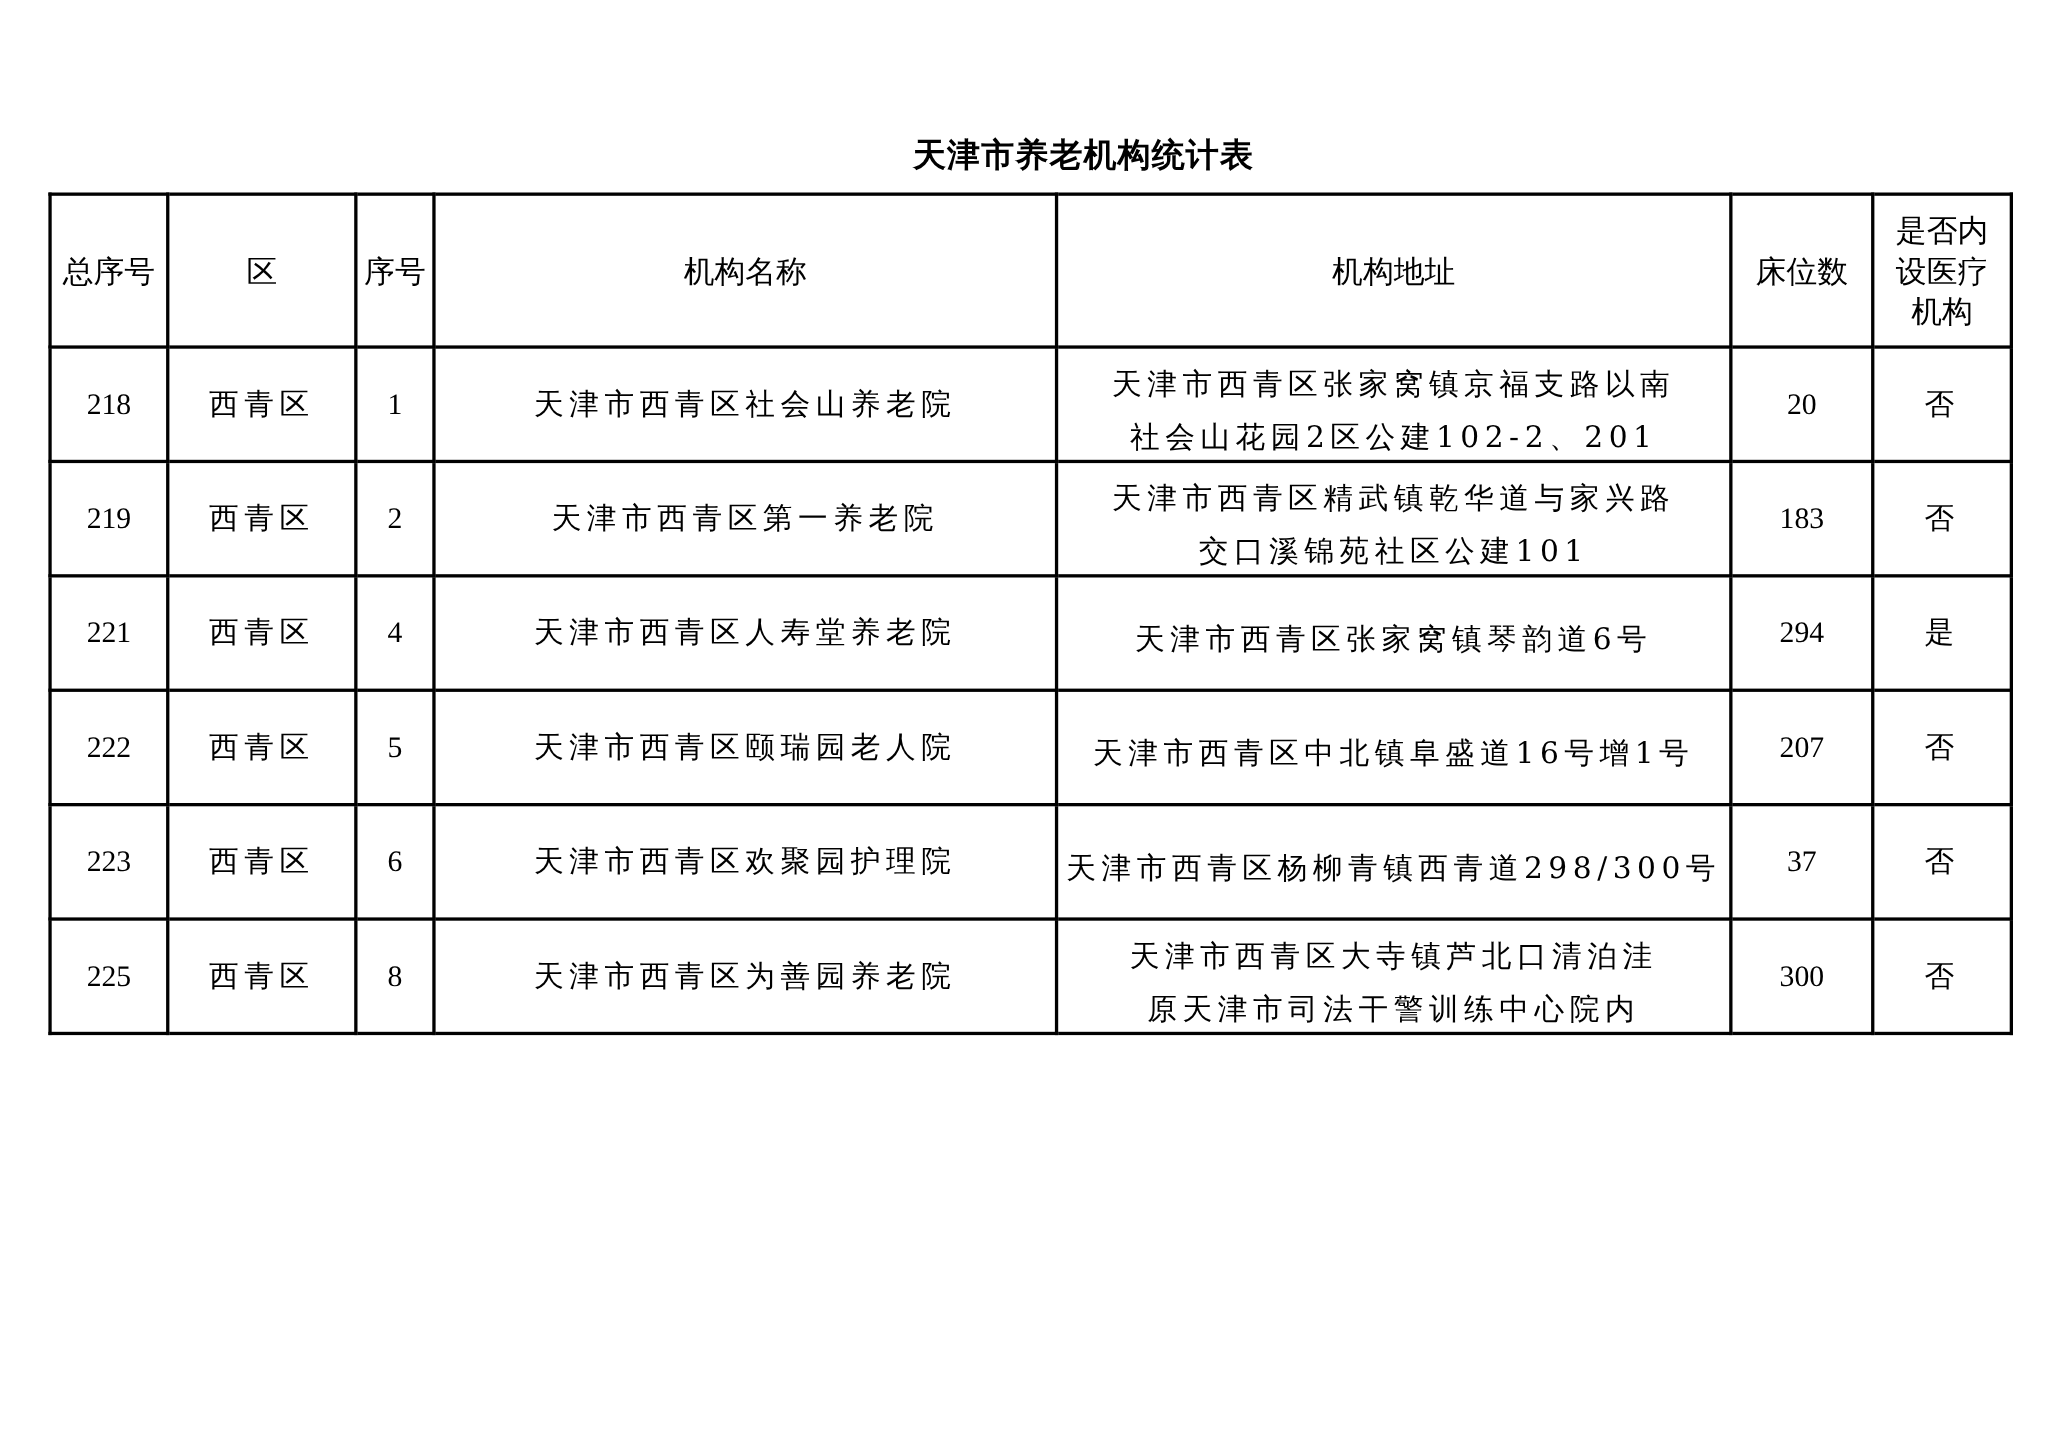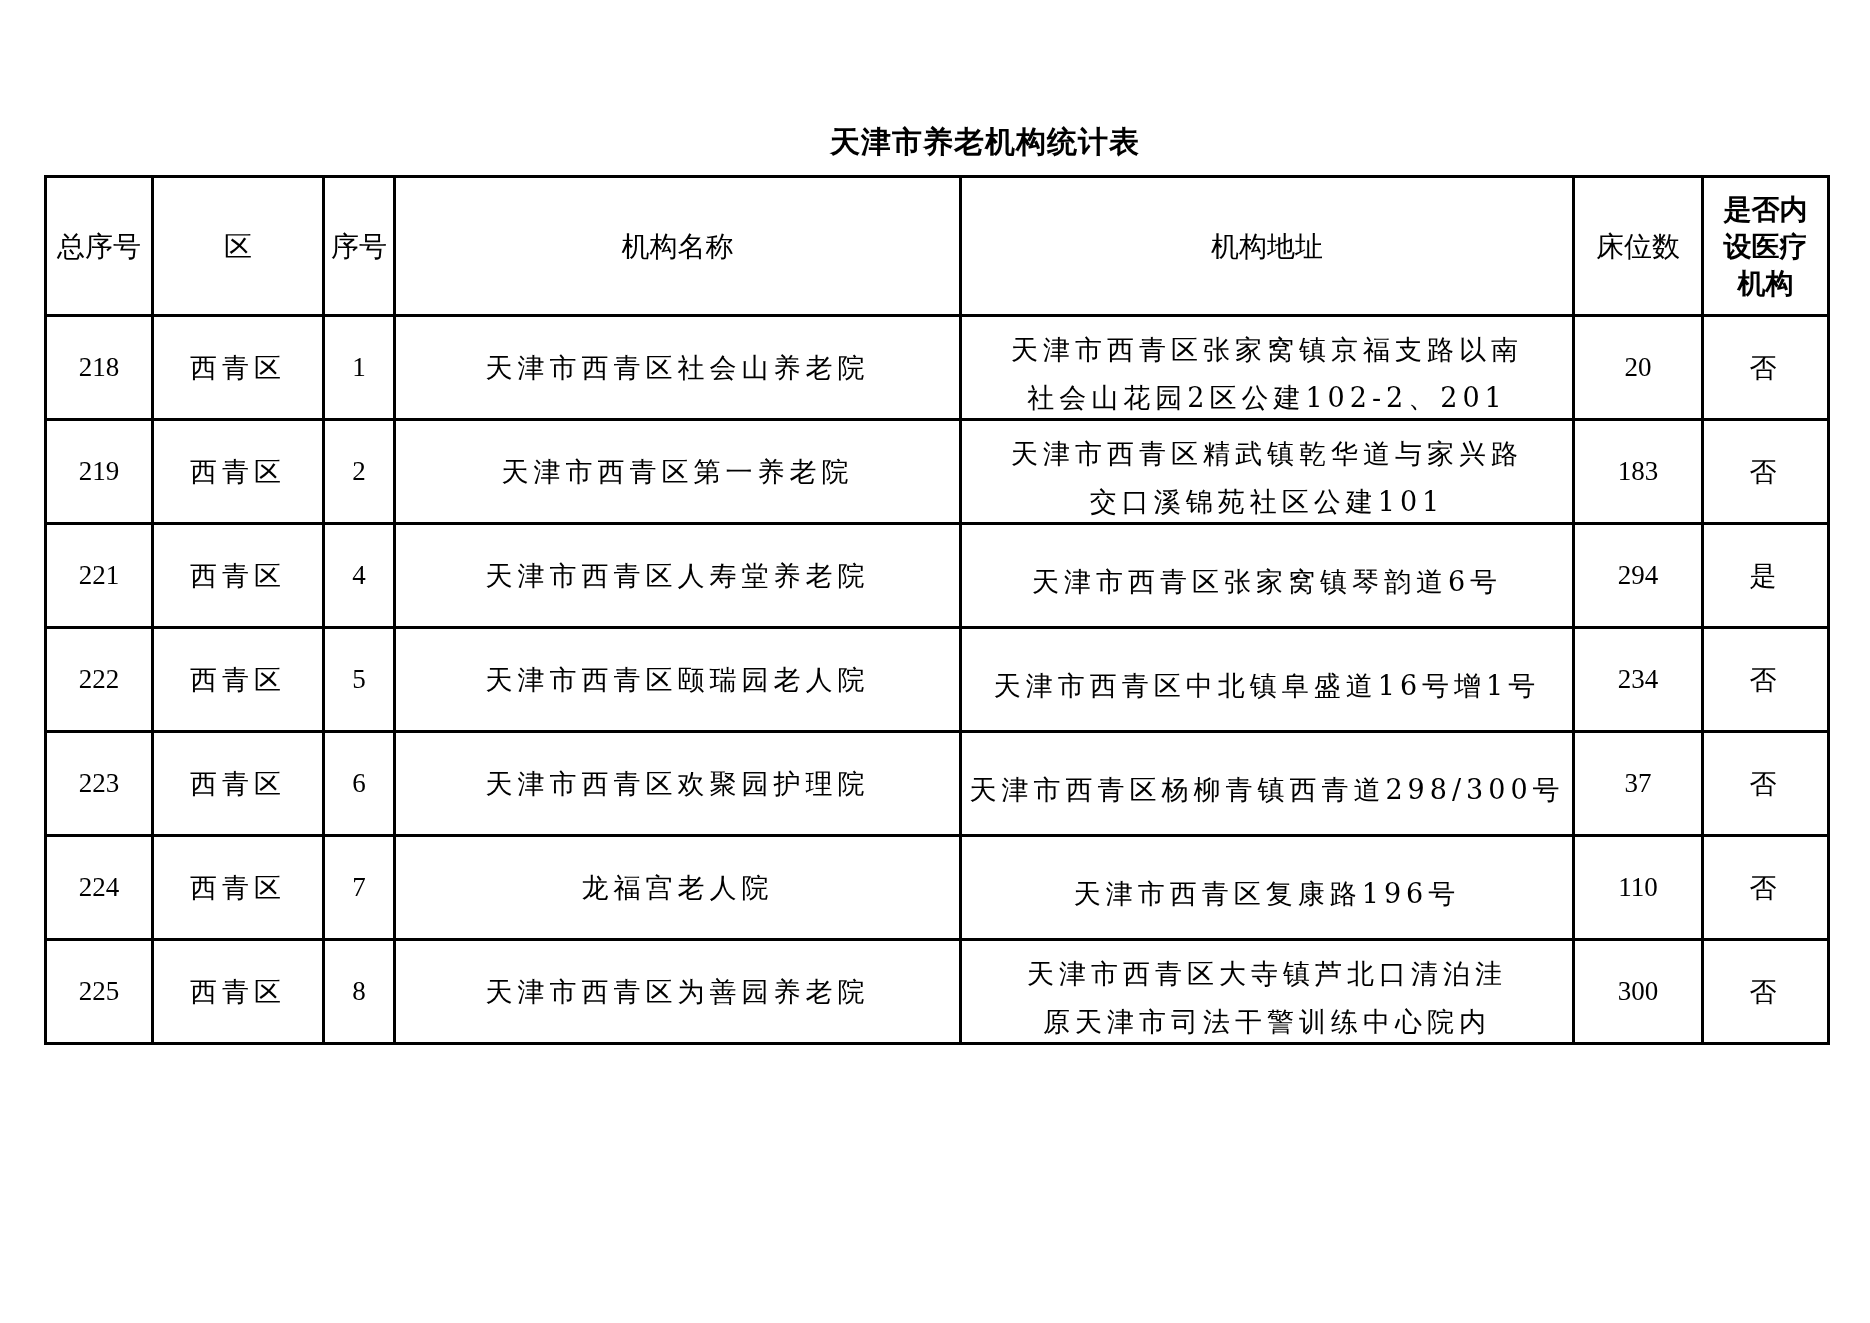--- a/index.html
+++ b/index.html
@@ -64,21 +64,21 @@
       letter-spacing: 5px;
     }
     .addr-line { display: block; margin-top: 11px; }
     .col-total { width: 107px; }
     .col-district { width: 171px; }
     .col-seq { width: 71px; }
     .col-name { width: 566px; }
     .col-addr { width: 613px; }
     .col-beds { width: 129px; }
     .col-med { width: 126px; }
-    .hdr-wrap { display: inline-block; width: 110px; font-weight: bold; }
+    .hdr-wrap { display: inline-block; width: 110px; }
   </style>
 </head>
 <body>
 
 <div class="doc-title">天津市养老机构统计表</div>
 
 <div class="table-wrap">
   <table class="stats">
     <colgroup>
       <col class="col-total">
@@ -144,49 +144,37 @@
 
   <tr>
     <td class="num">222</td>
     <td class="cjk">西青区</td>
     <td class="num">5</td>
     <td class="cjk">天津市西青区颐瑞园老人院</td>
     <td class="cjk">
       <span class="addr-line">天津市西青区中北镇阜盛道16号增1号</span>
 
     </td>
-    <td class="num">234</td>
+    <td class="num">207</td>
     <td class="cjk">否</td>
   </tr>
 
   <tr>
     <td class="num">223</td>
     <td class="cjk">西青区</td>
     <td class="num">6</td>
     <td class="cjk">天津市西青区欢聚园护理院</td>
     <td class="cjk">
       <span class="addr-line">天津市西青区杨柳青镇西青道298/300号</span>
 
     </td>
     <td class="num">37</td>
     <td class="cjk">否</td>
   </tr>
 
-  <tr>
-    <td class="num">224</td>
-    <td class="cjk">西青区</td>
-    <td class="num">7</td>
-    <td class="cjk">龙福宫老人院</td>
-    <td class="cjk">
-      <span class="addr-line">天津市西青区复康路196号</span>
-
-    </td>
-    <td class="num">110</td>
-    <td class="cjk">否</td>
-  </tr>
 
   <tr>
     <td class="num">225</td>
     <td class="cjk">西青区</td>
     <td class="num">8</td>
     <td class="cjk">天津市西青区为善园养老院</td>
     <td class="cjk">
       <span class="addr-line">天津市西青区大寺镇芦北口清泊洼</span>
       <span class="addr-line">原天津市司法干警训练中心院内</span>
     </td>

